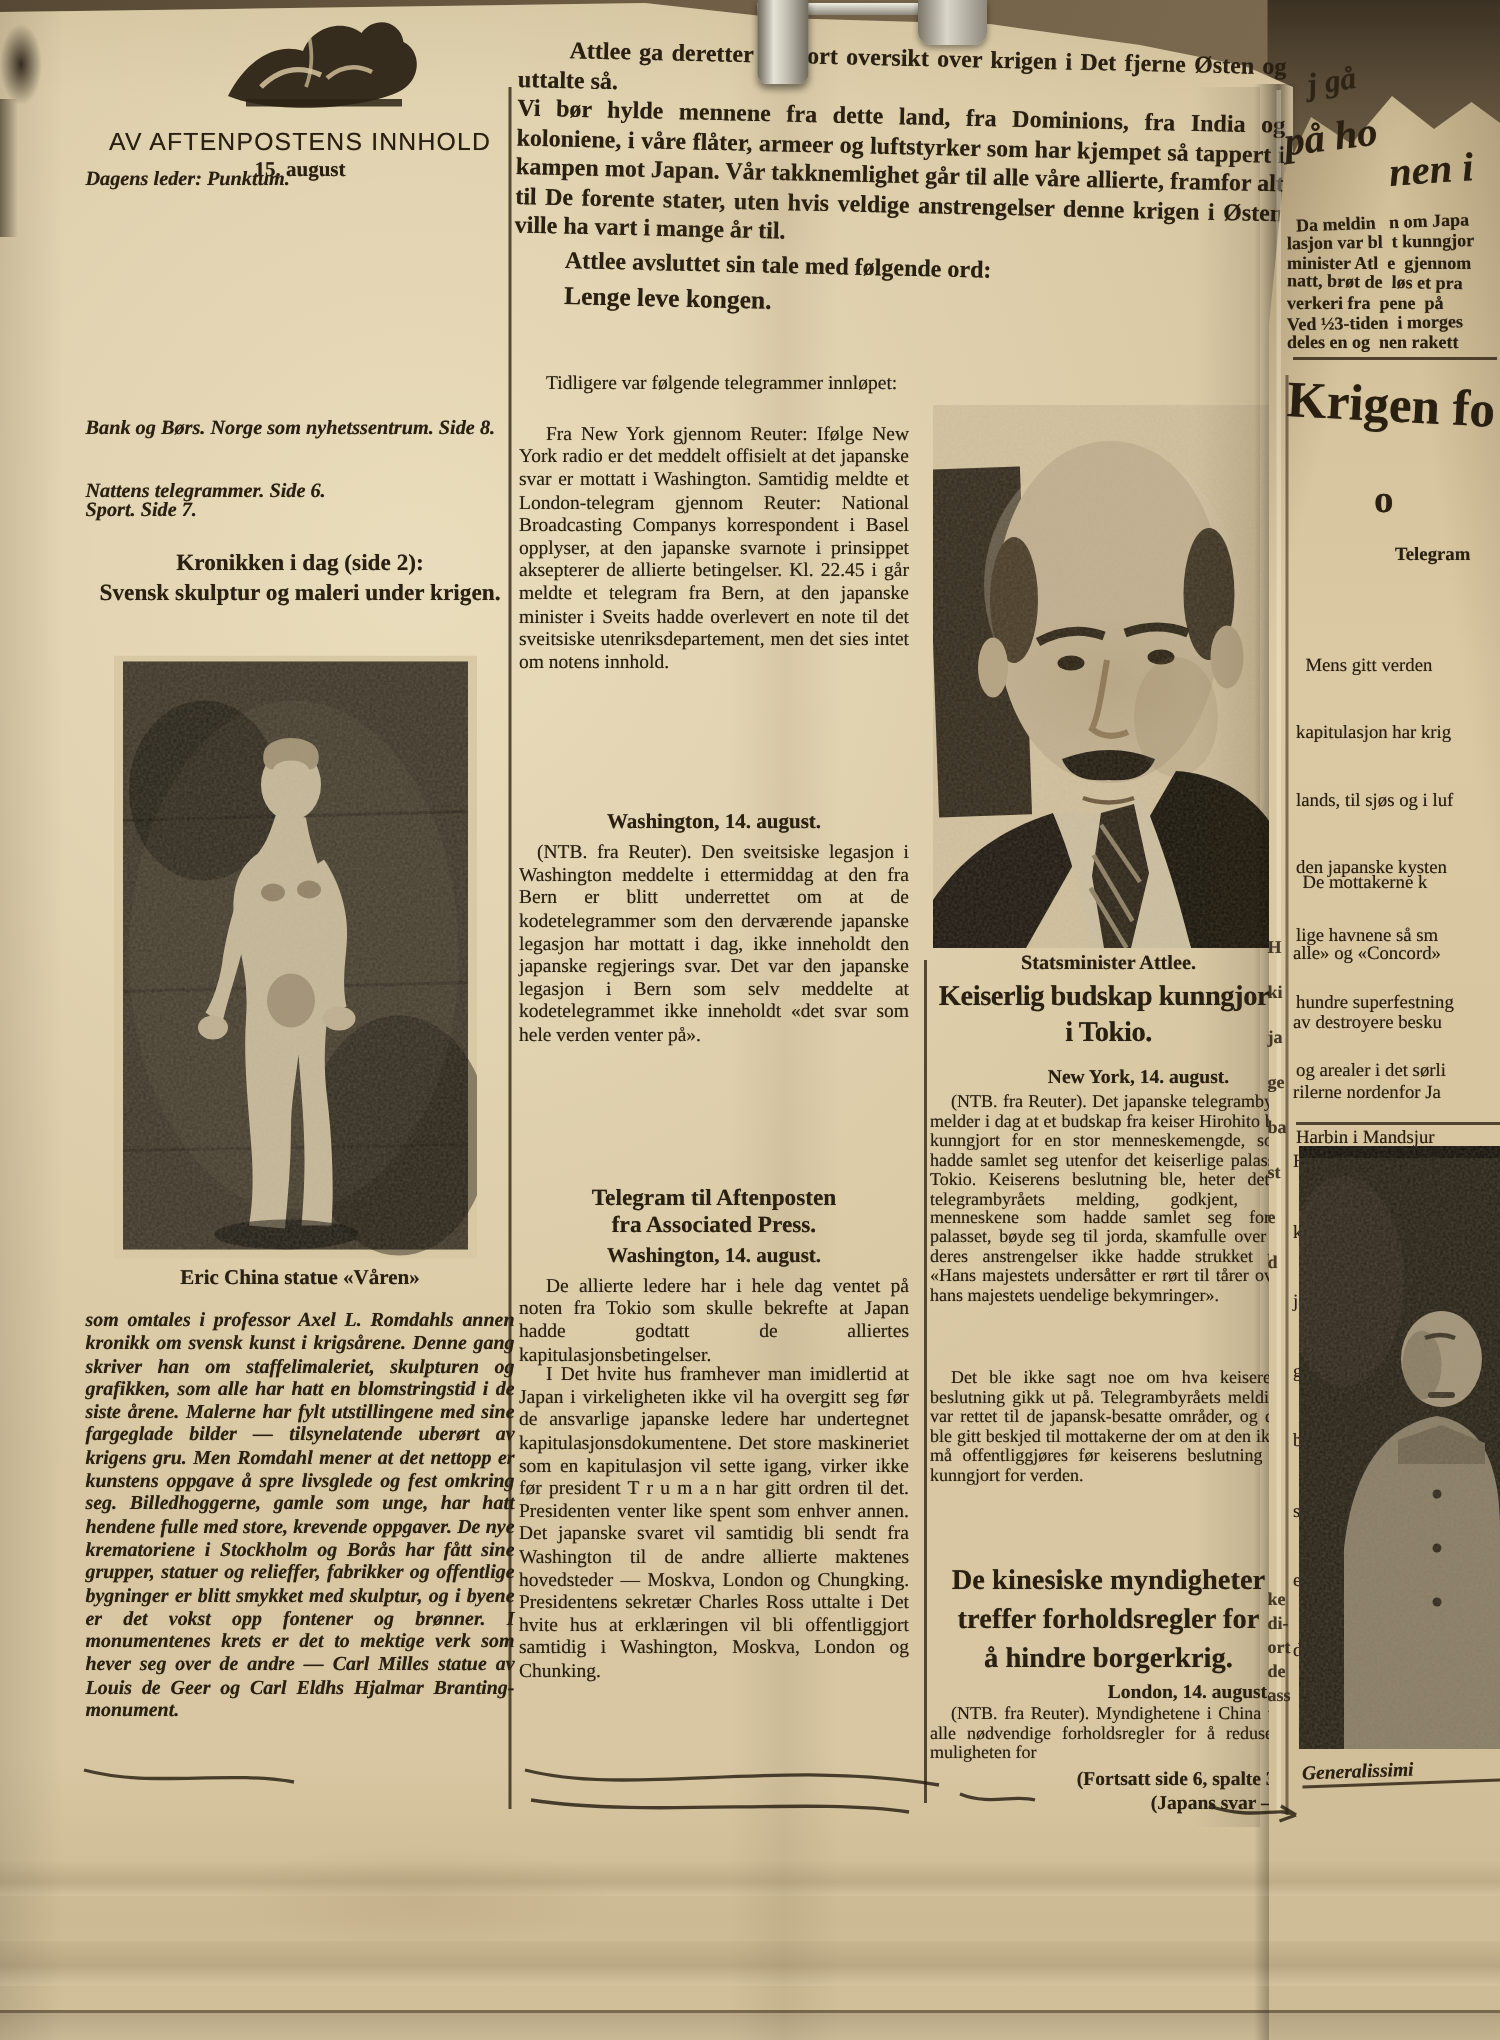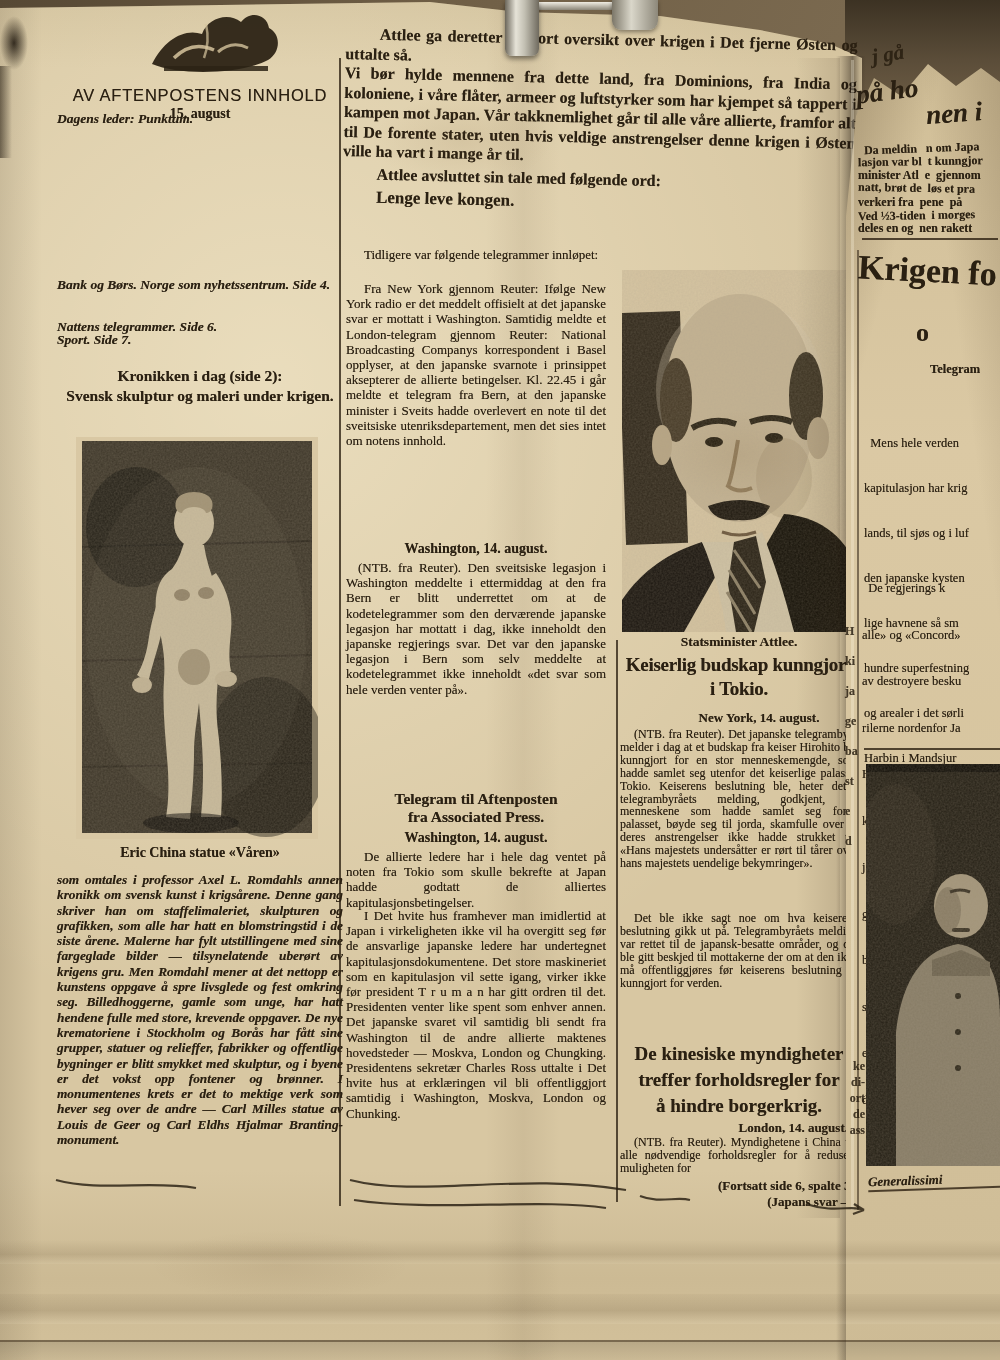--- a/index.html
+++ b/index.html
@@ -75,21 +75,21 @@
   .h-china{font-size:19px;line-height:24px;font-weight:700;}
   .note{font-size:13px;}
   
   .script{font-style:italic;font-weight:700;font-size:27px;white-space:pre;}
   .frag{white-space:pre;font-size:12px;line-height:13.4px;font-weight:700;}
   .rbody1{font-size:12.5px;line-height:15px;white-space:pre;}
   .rbody2{font-size:12.5px;line-height:15.5px;white-space:pre;}
   .krigen{font-size:34px;font-weight:700;white-space:nowrap;overflow:hidden;}
   .gen-cap{font-size:13px;font-weight:700;font-style:italic;border-bottom:2px solid rgba(42,30,15,.8);}
   .crevfrag{font-size:12px;font-weight:700;line-height:30px;opacity:.85;}
-  .crevfrag2{font-size:12px;font-weight:700;line-height:16px;opacity:.85;text-align:right;}
+  .crevfrag2{font-size:12px;font-weight:700;line-height:16px;opacity:.85;}
   .photo{position:absolute;}
   svg{display:block;}
 </style>
 </head>
 <body>
 
 <div class="scene">
 
   <div class="darkpatch abs"></div>
   <div class="paper-main"></div>
@@ -111,21 +111,21 @@
       <path d="M70,46 q14,-12 30,-4" stroke="#d6c49e" stroke-width="3" fill="none" opacity=".8"></path>
       <path d="M58,18 q4,18 -2,34" stroke="#d6c49e" stroke-width="2.5" fill="none" opacity=".7"></path>
       <rect x="16" y="60" width="104" height="5" fill="#2c2315" opacity=".85"></rect>
     </svg>
   </div>
 
   <div class="t leftcol ctr idxhead" style="top:86px">AV AFTENPOSTENS INNHOLD</div>
   <div class="t leftcol ctr idxdate" style="top:106px">15. august</div>
 
   <div class="t leftcol idx" style="top:111px">Dagens leder: Punktum.</div>
-  <div class="t leftcol idx" style="top:277px">Bank og Børs. Norge som nyhetssentrum. Side 4.</div>
+  <div class="t leftcol idx" style="top:277px">Bank og Børs. Norge som nyhetssentrum. Side 8.</div>
   <div class="t leftcol idx" style="top:319px">Nattens telegrammer. Side 6.</div>
   <div class="t leftcol idx" style="top:332px">Sport. Side 7.</div>
 
   <div class="t leftcol ctr kron" style="top:366px">Kronikken i dag (side 2):</div>
   <div class="t leftcol ctr kron" style="top:386px">Svensk skulptur og maleri under krigen.</div>
 
   <div class="photo" style="left:76px;top:437px;width:242px;height:402px">
     <svg width="242" height="402" viewBox="0 0 242 402">
       <rect width="242" height="402" fill="#d9c8a4"></rect>
       <rect x="6" y="4" width="230" height="392" fill="#3d3629"></rect>
@@ -252,32 +252,32 @@
     <div class="frag" style="transform:rotate(-1deg)">Ved ½3-tiden  i morges</div>
     <div class="frag">deles en og  nen rakett</div>
   </div>
 
   <div class="hr" style="left:862px;top:238px;width:136px"></div>
   <div class="t krigen" style="left:858px;top:252px;width:142px;transform:rotate(3deg)">Krigen fo</div>
   <div class="t b" style="left:916px;top:318px;font-size:26px">o</div>
   <div class="t b" style="left:930px;top:362px;font-size:12.5px">Telegram</div>
 
   <div class="t rbody1" style="left:864px;top:406px;width:136px">
-    <div>  Mens hele verden</div>
+    <div>  Mens gitt verden</div>
     <div>kapitulasjon har krig</div>
     <div>lands, til sjøs og i luf</div>
     <div>den japanske kysten</div>
     <div>lige havnene så sm</div>
     <div>hundre superfestning</div>
     <div>og arealer i det sørli</div>
     <div>Harbin i Mandsjur</div>
   </div>
 
   <div class="t rbody2" style="left:862px;top:550px;width:138px">
-    <div>  De regjerings k</div>
+    <div>  De mottakerne k</div>
     <div>alle» og «Concord»</div>
     <div>av destroyere besku</div>
     <div>rilerne nordenfor Ja</div>
     <div>Hunan—Kwangsi er</div>
     <div>kinesiske tropper v</div>
     <div>japanske troppene i</div>
     <div>ger sør for Tungan,</div>
     <div>baneforbindelse ler</div>
     <div>styrkene.  Allierte</div>
     <div>en japansk krysser</div>

